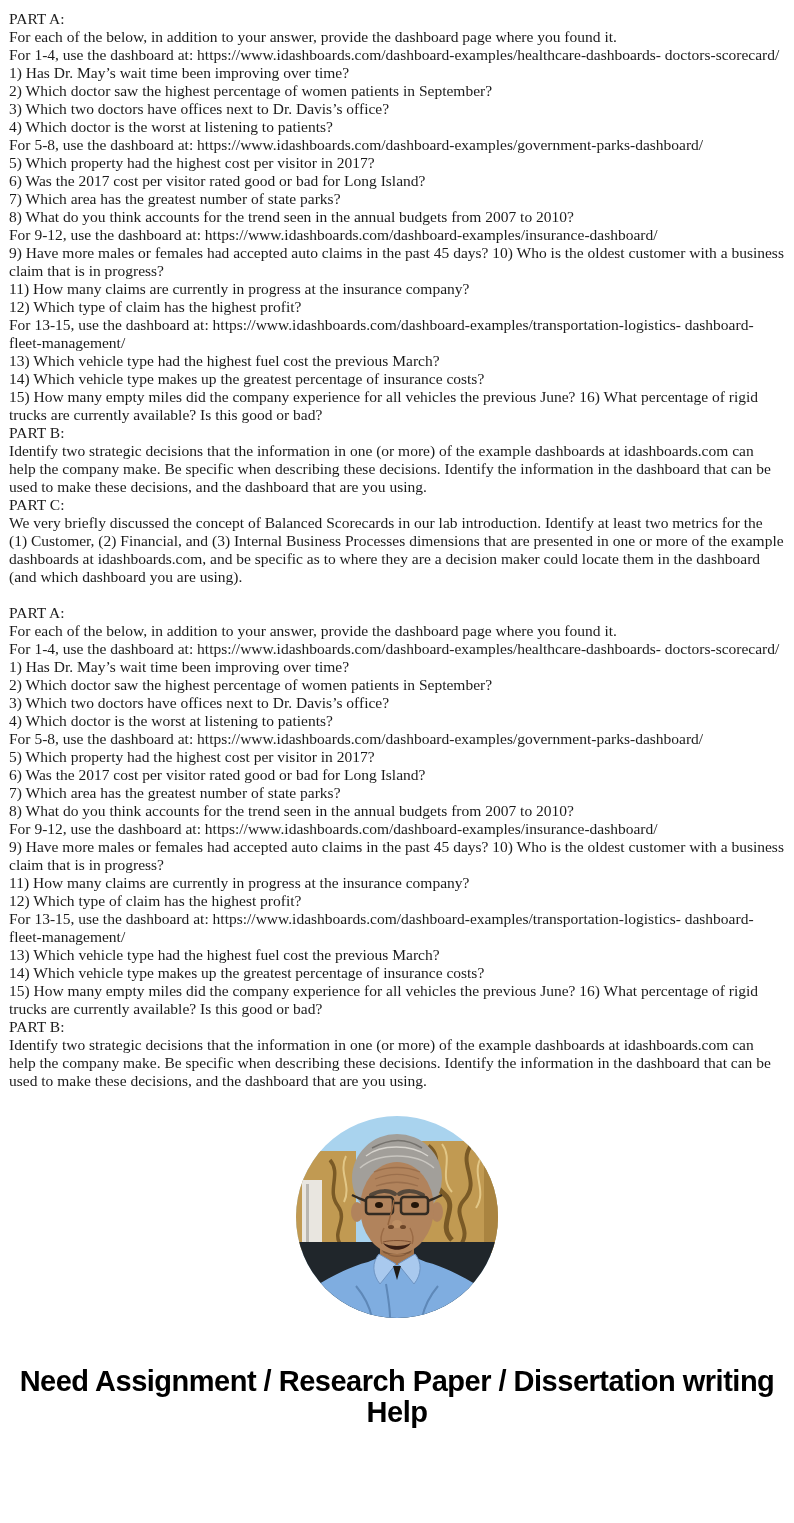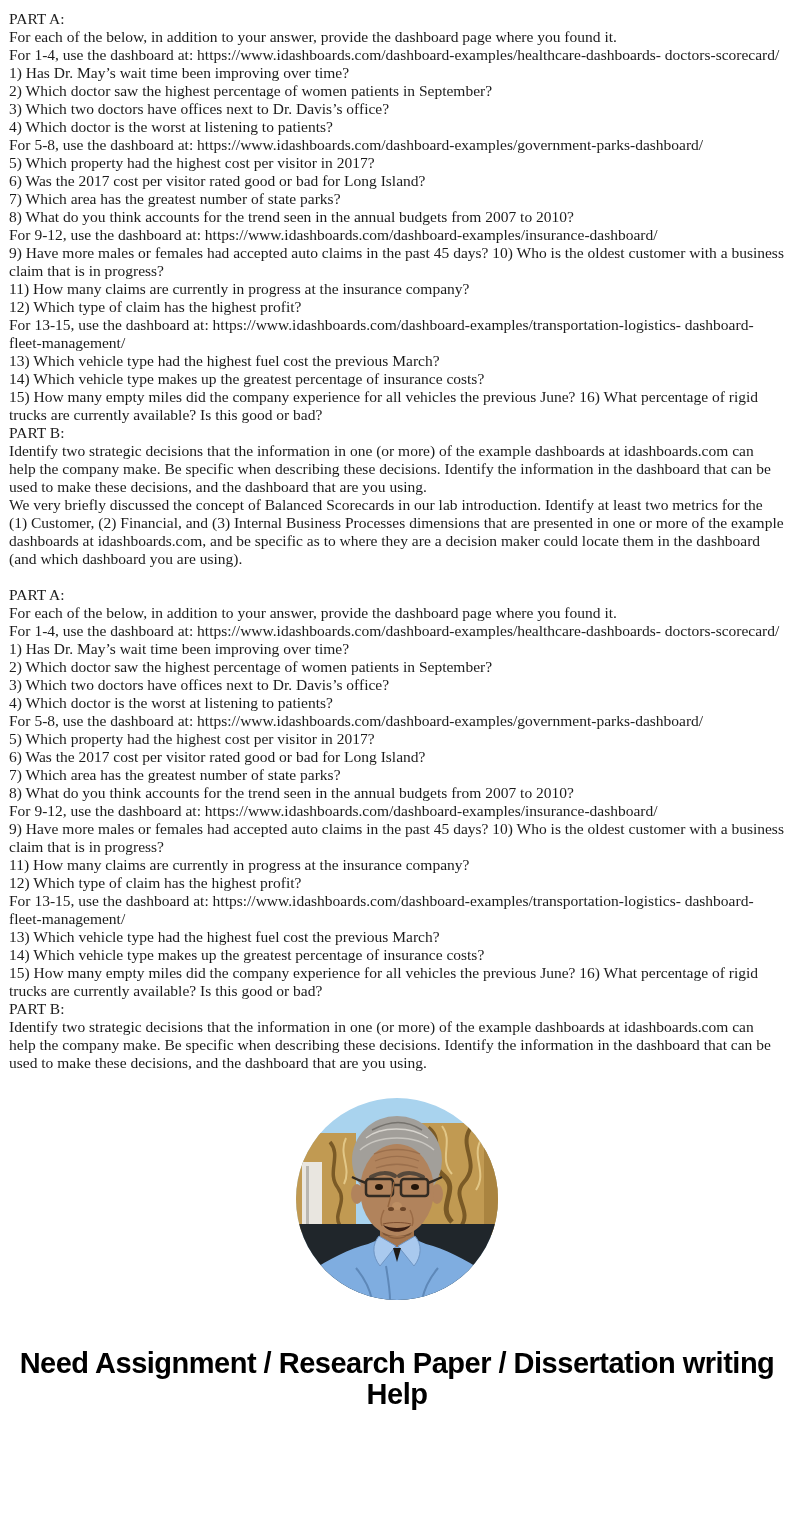--- a/index.html
+++ b/index.html
@@ -42,20 +42,21 @@
         <div class="doc-line">For 9-12, use the dashboard at: https://www.idashboards.com/dashboard-examples/insurance-dashboard/</div>
         <div class="doc-line">9) Have more males or females had accepted auto claims in the past 45 days? 10) Who is the oldest customer with a business claim that is in progress?</div>
         <div class="doc-line">11) How many claims are currently in progress at the insurance company?</div>
         <div class="doc-line">12) Which type of claim has the highest profit?</div>
         <div class="doc-line">For 13-15, use the dashboard at: https://www.idashboards.com/dashboard-examples/transportation-logistics- dashboard-fleet-management/</div>
         <div class="doc-line">13) Which vehicle type had the highest fuel cost the previous March?</div>
         <div class="doc-line">14) Which vehicle type makes up the greatest percentage of insurance costs?</div>
         <div class="doc-line">15) How many empty miles did the company experience for all vehicles the previous June? 16) What percentage of rigid trucks are currently available? Is this good or bad?</div>
         <div class="doc-line">PART B:</div>
         <div class="doc-line">Identify two strategic decisions that the information in one (or more) of the example dashboards at idashboards.com can help the company make. Be specific when describing these decisions. Identify the information in the dashboard that can be used to make these decisions, and the dashboard that are you using.</div>
+        <div class="doc-line">PART C:</div>
         <div class="doc-line">We very briefly discussed the concept of Balanced Scorecards in our lab introduction. Identify at least two metrics for the (1) Customer, (2) Financial, and (3) Internal Business Processes dimensions that are presented in one or more of the example dashboards at idashboards.com, and be specific as to where they are a decision maker could locate them in the dashboard (and which dashboard you are using).</div>
       </div>
     <div class="doc-block doc-block-2">
         <div class="doc-line">PART A:</div>
         <div class="doc-line">For each of the below, in addition to your answer, provide the dashboard page where you found it.</div>
         <div class="doc-line">For 1-4, use the dashboard at: https://www.idashboards.com/dashboard-examples/healthcare-dashboards- doctors-scorecard/</div>
         <div class="doc-line">1) Has Dr. May’s wait time been improving over time?</div>
         <div class="doc-line">2) Which doctor saw the highest percentage of women patients in September?</div>
         <div class="doc-line">3) Which two doctors have offices next to Dr. Davis’s office?</div>
         <div class="doc-line">4) Which doctor is the worst at listening to patients?</div>

